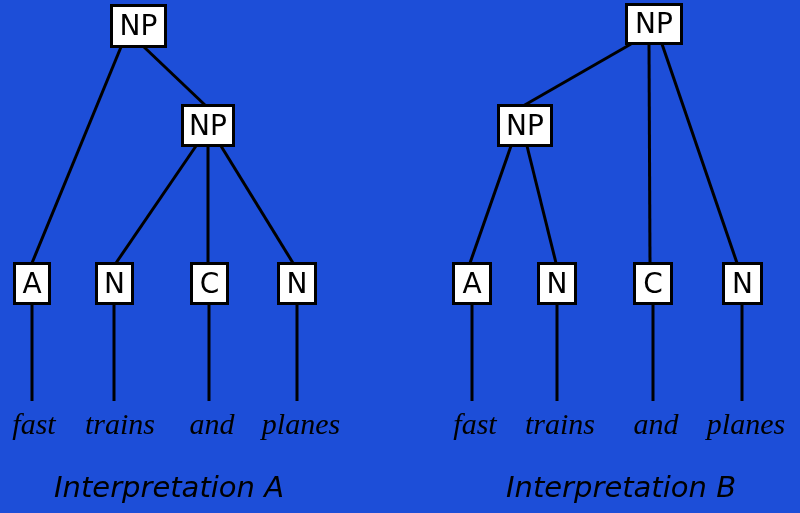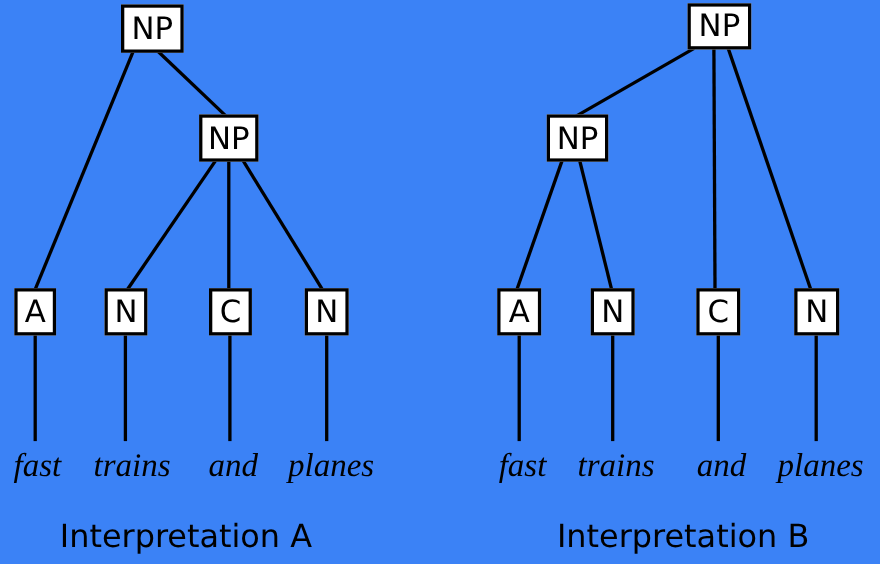--- a/index.html
+++ b/index.html
@@ -1,20 +1,20 @@
 <!DOCTYPE html>
 <html><head>
 <meta charset="utf-8">
 <style>
   html, body { margin: 0; padding: 0; background: #ffffff; }
   .canvas {
     position: relative;
     width: 800px;
     height: 513px;
-    background: #3b82f6;
+    background: #1d4ed8;
     font-family: "DejaVu Sans", sans-serif;
     color: #000000;
     overflow: hidden;
   }
   .edges {
     position: absolute;
     left: 0; top: 0;
     width: 800px; height: 513px;
   }
   .node {
@@ -39,20 +39,21 @@
     color: #000000;
     font-family: Liberation Serif, serif;
   }
   .caption {
     position: absolute;
     transform: translateX(-50%);
     font-size: 29px;
     line-height: 1;
     white-space: nowrap;
     color: #000000;
+    font-style: italic;
   }
 </style>
 </head>
 <body>
 
 <div class="canvas">
 
   <svg class="edges" viewBox="0 0 800 513" xmlns="http://www.w3.org/2000/svg">
 
     <line x1="121" y1="47" x2="32" y2="263" stroke-width="3" stroke="#000000"></line>

